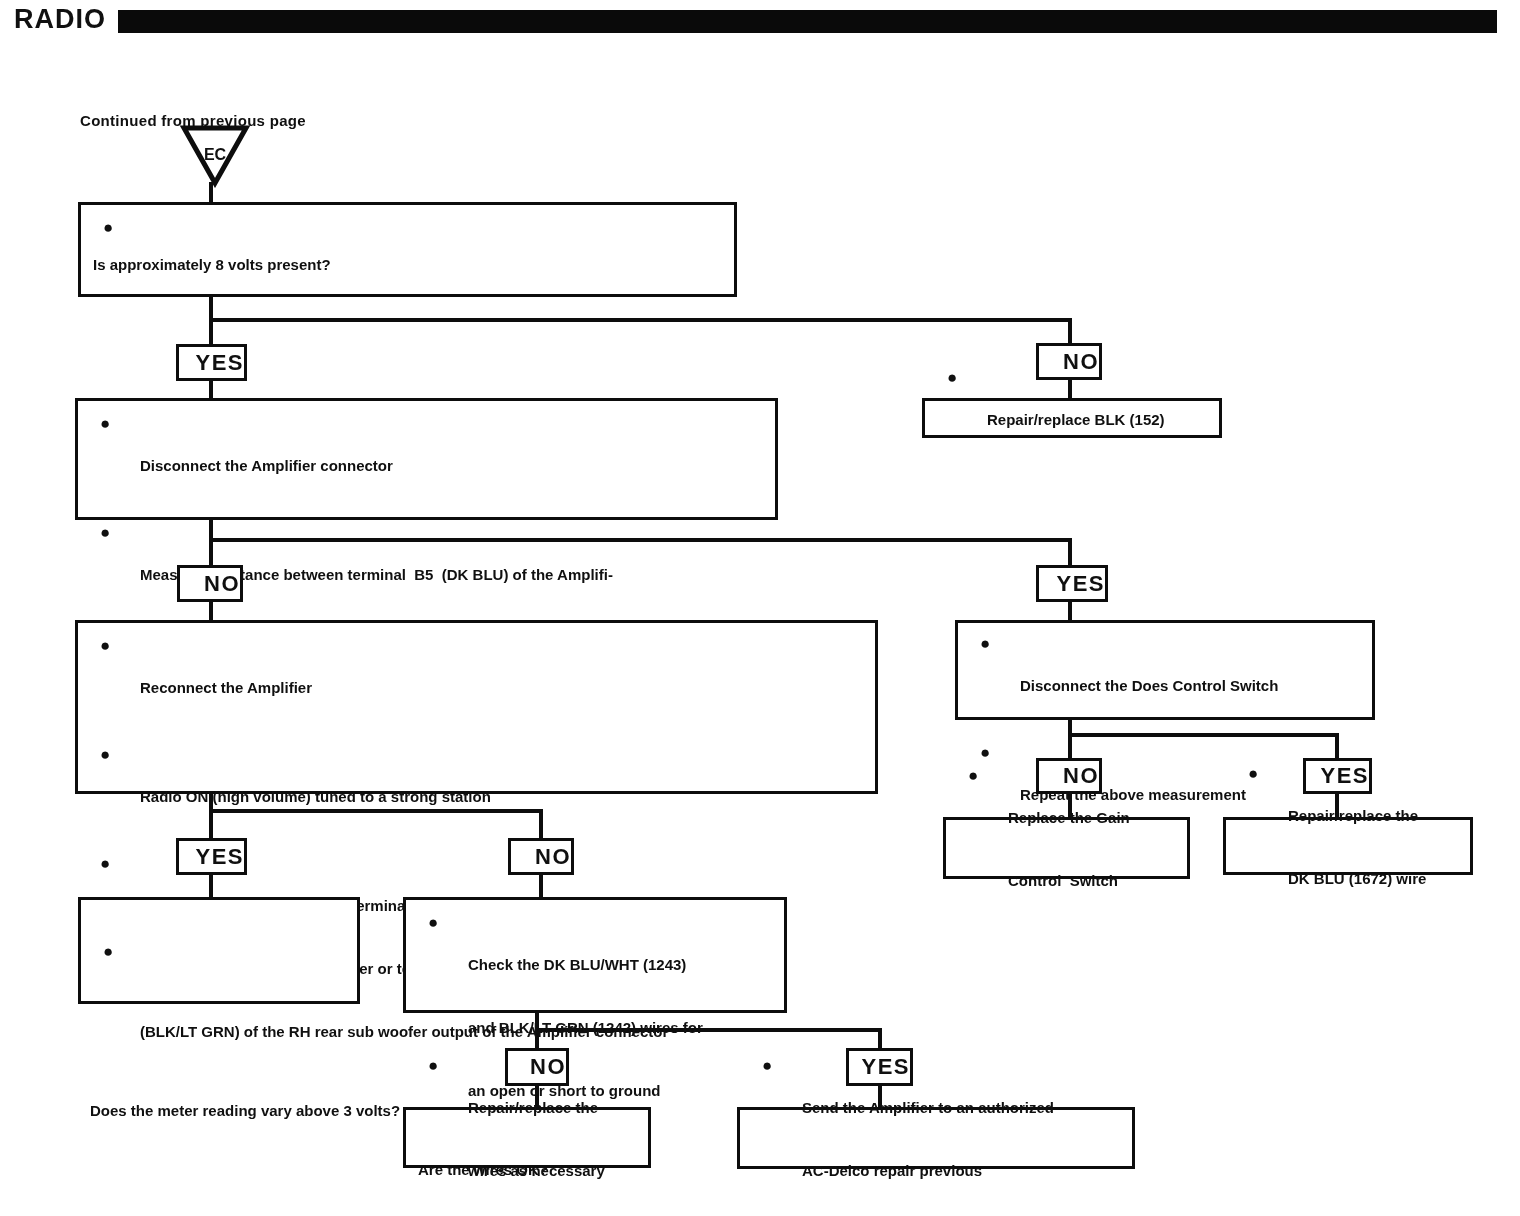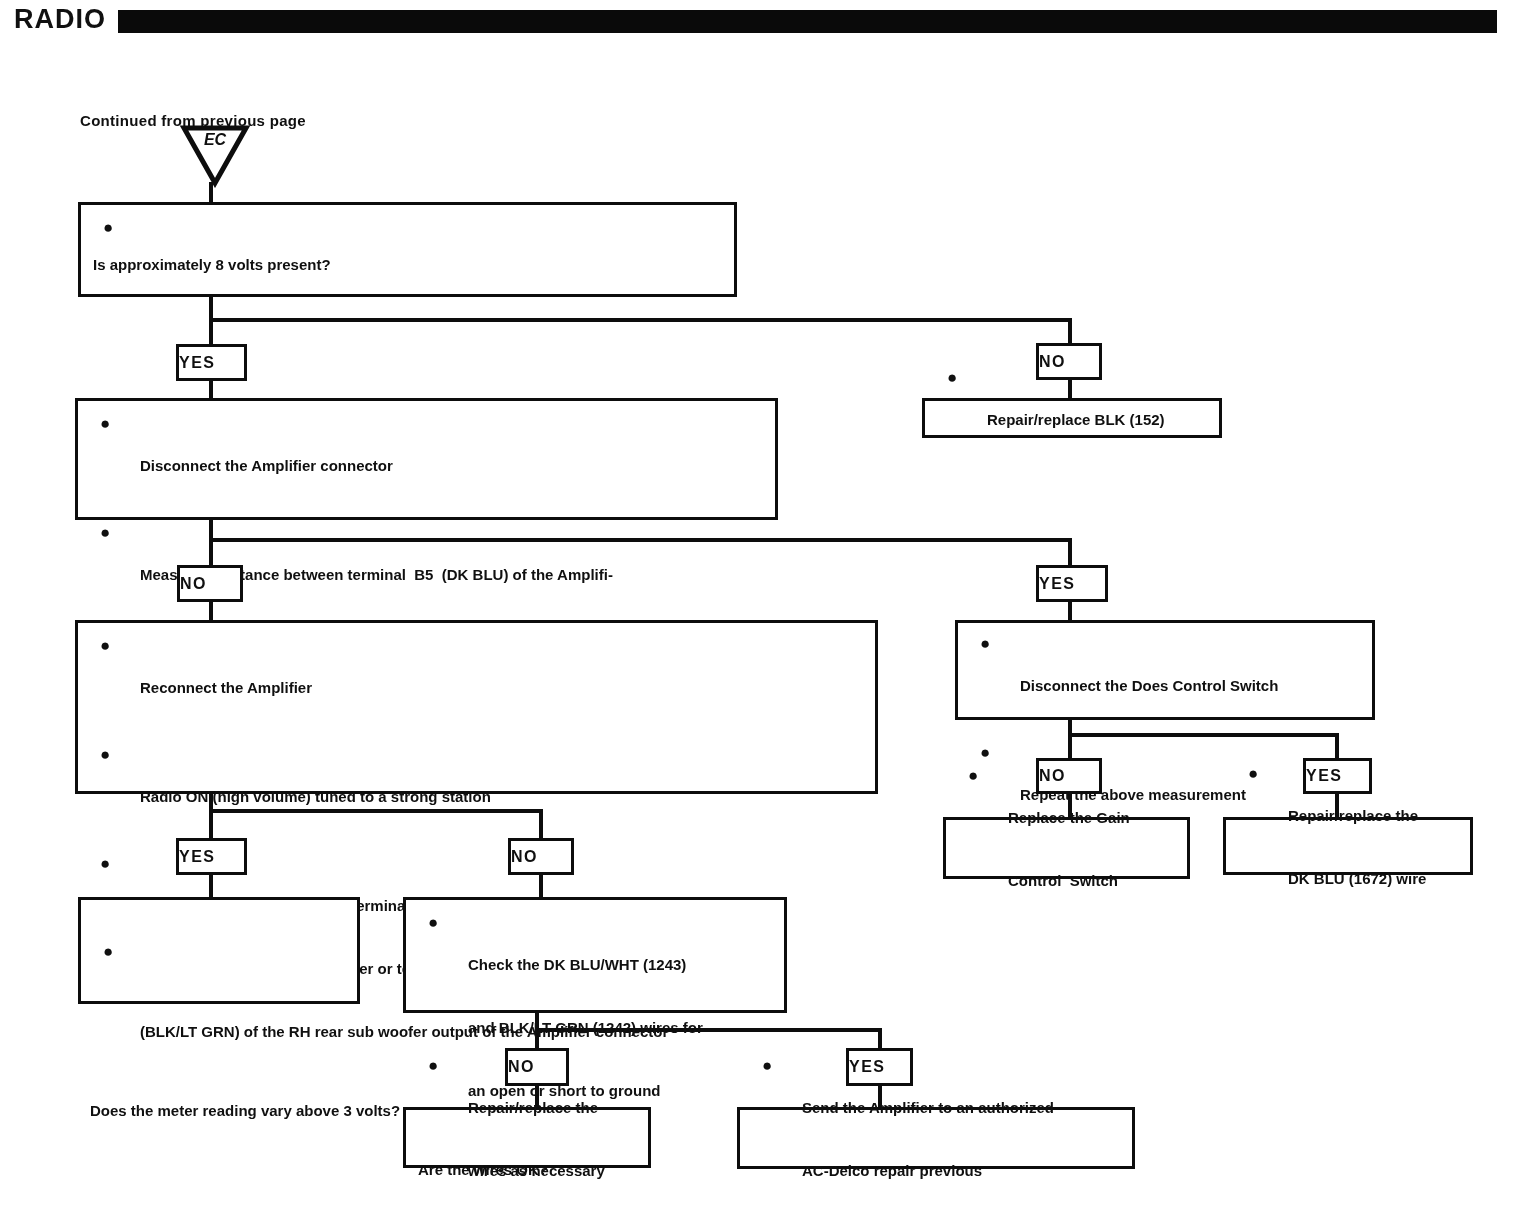--- a/index.html
+++ b/index.html
@@ -6,40 +6,40 @@
   .page {
     position:relative; width:1520px; height:1216px; background:#ffffff;
     font-family:"Liberation Sans", sans-serif; font-weight:700; color:#101010;
     overflow:hidden;
   }
   .hdr-title { position:absolute; left:14px; top:4px; font-size:27px; letter-spacing:1px; }
   .hdr-bar { position:absolute; left:118px; top:10px; width:1379px; height:23px; background:#0a0a0a; }
   .cfp { position:absolute; left:80px; top:104px; font-size:15px; letter-spacing:0.3px;margin-top:8px; }
 
   .tri { position:absolute; left:180px; top:124px; width:70px; height:64px; }
-  .tri-label { position:absolute; left:0; top:7px; width:100%; text-align:center; font-size:16px;font-style:italic; }
+  .tri-label { position:absolute; left:0; top:22px; width:100%; text-align:center; font-size:16px; }
 
   .line { position:absolute; background:#0d0d0d; }
 
   .pbox {
     position:absolute; box-sizing:border-box; background:#fff;
     border:3px solid #0d0d0d; padding:8px 10px 6px 10px;
     font-size:15px; line-height:21px;
   }
   .pbox.vcenter { display:flex; flex-direction:column; justify-content:center; }
   .brow { display:flex; margin:4px 0; }
   .vcenter .brow { margin:0; }
   .bul { flex:0 0 40px; padding-left:12px; font-size:17px; line-height:21px; }
   .btxt { white-space:pre; }
   .qrow { white-space:pre; margin-top:16px; margin-left:2px; }
 
   .dbox {
     position:absolute; box-sizing:border-box; background:#fff;
-    border:3px solid #0d0d0d; display:flex; align-items:center; justify-content:flex-start;
-    font-size:16px; letter-spacing:1.5px;
+    border:3px solid #0d0d0d; display:flex; align-items:center; justify-content:flex-end;
+    font-size:22px; letter-spacing:1.5px;
   }
 </style>
 </head>
 <body>
 
 <div class="page">
 
   <div class="hdr-title">RADIO</div>
   <div class="hdr-bar"></div>
 

